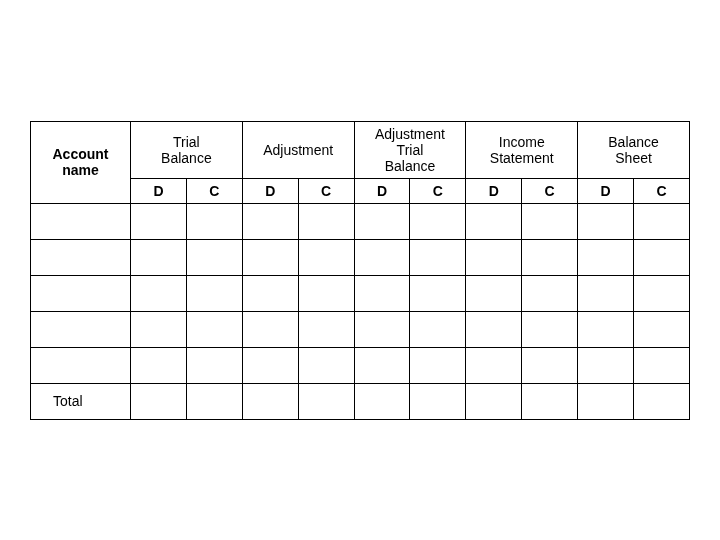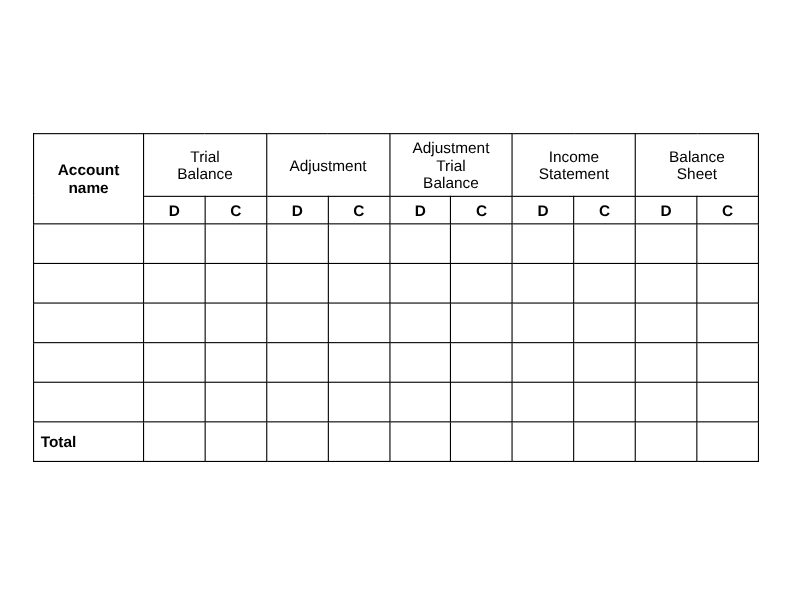--- a/index.html
+++ b/index.html
@@ -50,23 +50,23 @@
     .sub-col {
       width: 40px;
     }
 
     .data-row td {
       height: 36px;
     }
 
     .total-row td {
       height: 36px;
-      font-weight: bold;
+      font-weight: normal;
       text-align: left;
-      padding-left: 6px;
+      padding-left: 22px;
     }
 
     .total-label {
       text-align: left;
       font-weight: bold;
       padding-left: 6px;
     }
   </style>
 </head>
 <body>

